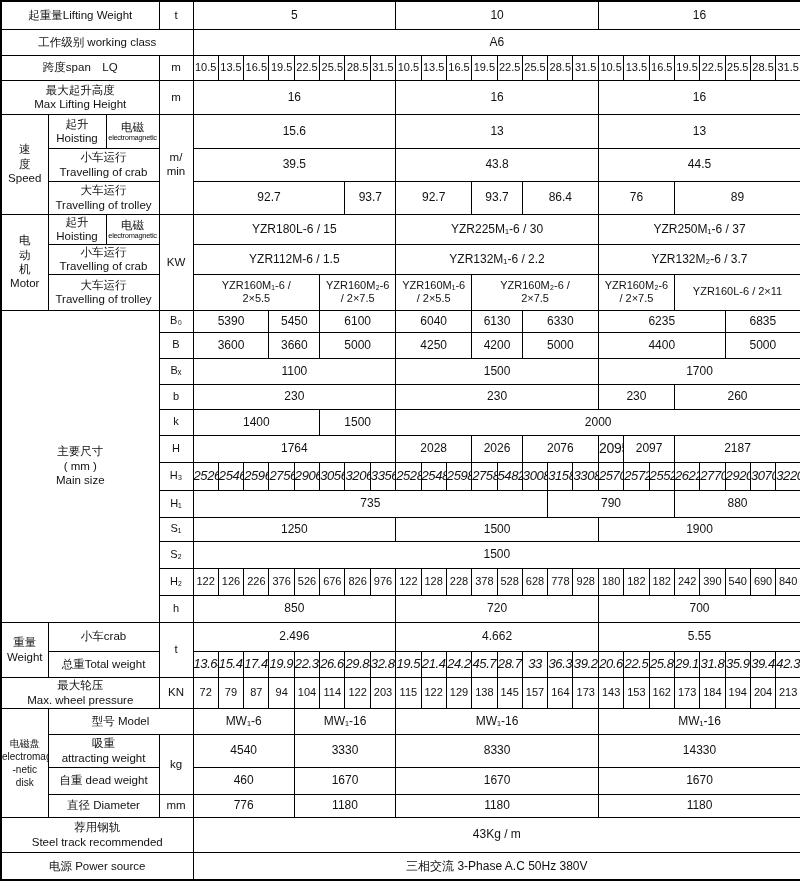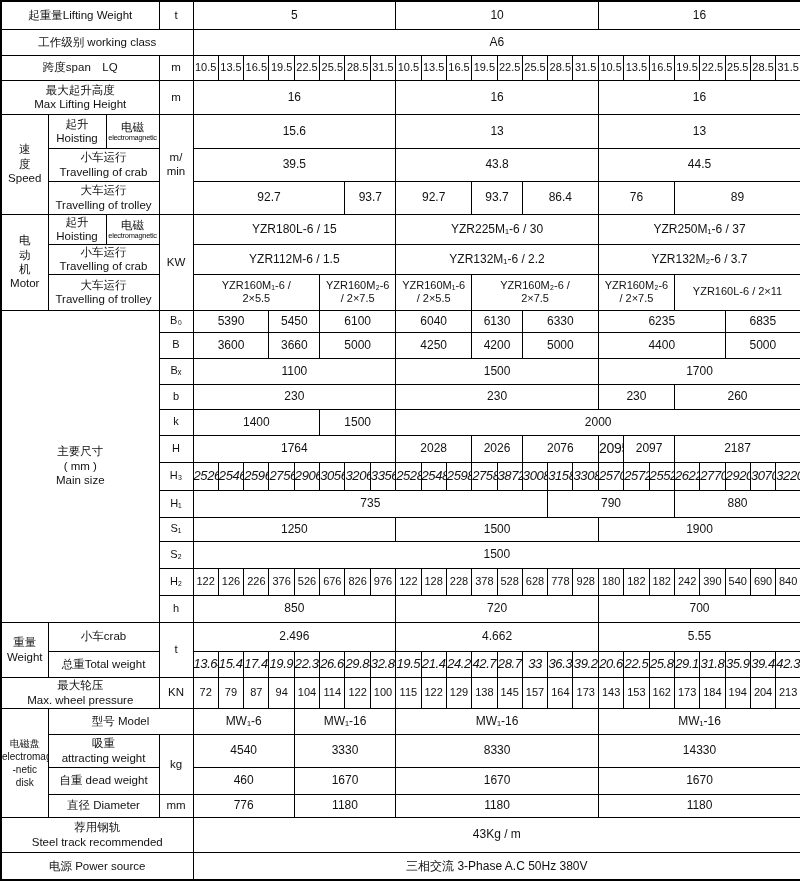--- a/index.html
+++ b/index.html
@@ -239,21 +239,21 @@
         <td data-name="table-cell" class="s9"><span data-name="cell-text">2596</span></td>
         <td data-name="table-cell" class="s9"><span data-name="cell-text">2756</span></td>
         <td data-name="table-cell" class="s9"><span data-name="cell-text">2906</span></td>
         <td data-name="table-cell" class="s9"><span data-name="cell-text">3056</span></td>
         <td data-name="table-cell" class="s9"><span data-name="cell-text">3206</span></td>
         <td data-name="table-cell" class="s9"><span data-name="cell-text">3356</span></td>
         <td data-name="table-cell" class="s9"><span data-name="cell-text">2528</span></td>
         <td data-name="table-cell" class="s9"><span data-name="cell-text">2548</span></td>
         <td data-name="table-cell" class="s9"><span data-name="cell-text">2598</span></td>
         <td data-name="table-cell" class="s9"><span data-name="cell-text">2758</span></td>
-        <td data-name="table-cell" class="s9"><span data-name="cell-text">3872</span></td>
+        <td data-name="table-cell" class="s9"><span data-name="cell-text">5482</span></td>
         <td data-name="table-cell" class="s9"><span data-name="cell-text">3008</span></td>
         <td data-name="table-cell" class="s9"><span data-name="cell-text">3158</span></td>
         <td data-name="table-cell" class="s9"><span data-name="cell-text">3308</span></td>
         <td data-name="table-cell" class="s9"><span data-name="cell-text">2570</span></td>
         <td data-name="table-cell" class="s9"><span data-name="cell-text">2572</span></td>
         <td data-name="table-cell" class="s9"><span data-name="cell-text">2552</span></td>
         <td data-name="table-cell" class="s9"><span data-name="cell-text">2622</span></td>
         <td data-name="table-cell" class="s9"><span data-name="cell-text">2770</span></td>
         <td data-name="table-cell" class="s9"><span data-name="cell-text">2920</span></td>
         <td data-name="table-cell" class="s9"><span data-name="cell-text">3070</span></td>
@@ -323,21 +323,21 @@
         <td data-name="table-cell" class="s9"><span data-name="cell-text">15.45</span></td>
         <td data-name="table-cell" class="s9"><span data-name="cell-text">17.44</span></td>
         <td data-name="table-cell" class="s9"><span data-name="cell-text">19.96</span></td>
         <td data-name="table-cell" class="s9"><span data-name="cell-text">22.34</span></td>
         <td data-name="table-cell" class="s9"><span data-name="cell-text">26.64</span></td>
         <td data-name="table-cell" class="s9"><span data-name="cell-text">29.84</span></td>
         <td data-name="table-cell" class="s9"><span data-name="cell-text">32.84</span></td>
         <td data-name="table-cell" class="s9"><span data-name="cell-text">19.5</span></td>
         <td data-name="table-cell" class="s9"><span data-name="cell-text">21.4</span></td>
         <td data-name="table-cell" class="s9"><span data-name="cell-text">24.2</span></td>
-        <td data-name="table-cell" class="s9"><span data-name="cell-text">42.7</span></td>
+        <td data-name="table-cell" class="s9"><span data-name="cell-text">45.7</span></td>
         <td data-name="table-cell" class="s9"><span data-name="cell-text">28.7</span></td>
         <td data-name="table-cell" class="s9"><span data-name="cell-text">33</span></td>
         <td data-name="table-cell" class="s9"><span data-name="cell-text">36.3</span></td>
         <td data-name="table-cell" class="s9"><span data-name="cell-text">39.2</span></td>
         <td data-name="table-cell" class="s9"><span data-name="cell-text">20.6</span></td>
         <td data-name="table-cell" class="s9"><span data-name="cell-text">22.5</span></td>
         <td data-name="table-cell" class="s9"><span data-name="cell-text">25.8</span></td>
         <td data-name="table-cell" class="s9"><span data-name="cell-text">29.1</span></td>
         <td data-name="table-cell" class="s9"><span data-name="cell-text">31.8</span></td>
         <td data-name="table-cell" class="s9"><span data-name="cell-text">35.9</span></td>
@@ -348,21 +348,21 @@
         <td data-name="table-cell" colspan="3" class="lab"><span data-name="cell-text">最大轮压
 Max.  wheel pressure</span></td>
         <td data-name="table-cell" class="lab"><span data-name="cell-text">KN</span></td>
         <td data-name="table-cell" class="s11"><span data-name="cell-text">72</span></td>
         <td data-name="table-cell" class="s11"><span data-name="cell-text">79</span></td>
         <td data-name="table-cell" class="s11"><span data-name="cell-text">87</span></td>
         <td data-name="table-cell" class="s11"><span data-name="cell-text">94</span></td>
         <td data-name="table-cell" class="s11"><span data-name="cell-text">104</span></td>
         <td data-name="table-cell" class="s11"><span data-name="cell-text">114</span></td>
         <td data-name="table-cell" class="s11"><span data-name="cell-text">122</span></td>
-        <td data-name="table-cell" class="s11"><span data-name="cell-text">100</span></td>
+        <td data-name="table-cell" class="s11"><span data-name="cell-text">203</span></td>
         <td data-name="table-cell" class="s11"><span data-name="cell-text">115</span></td>
         <td data-name="table-cell" class="s11"><span data-name="cell-text">122</span></td>
         <td data-name="table-cell" class="s11"><span data-name="cell-text">129</span></td>
         <td data-name="table-cell" class="s11"><span data-name="cell-text">138</span></td>
         <td data-name="table-cell" class="s11"><span data-name="cell-text">145</span></td>
         <td data-name="table-cell" class="s11"><span data-name="cell-text">157</span></td>
         <td data-name="table-cell" class="s11"><span data-name="cell-text">164</span></td>
         <td data-name="table-cell" class="s11"><span data-name="cell-text">173</span></td>
         <td data-name="table-cell" class="s11"><span data-name="cell-text">143</span></td>
         <td data-name="table-cell" class="s11"><span data-name="cell-text">153</span></td>

